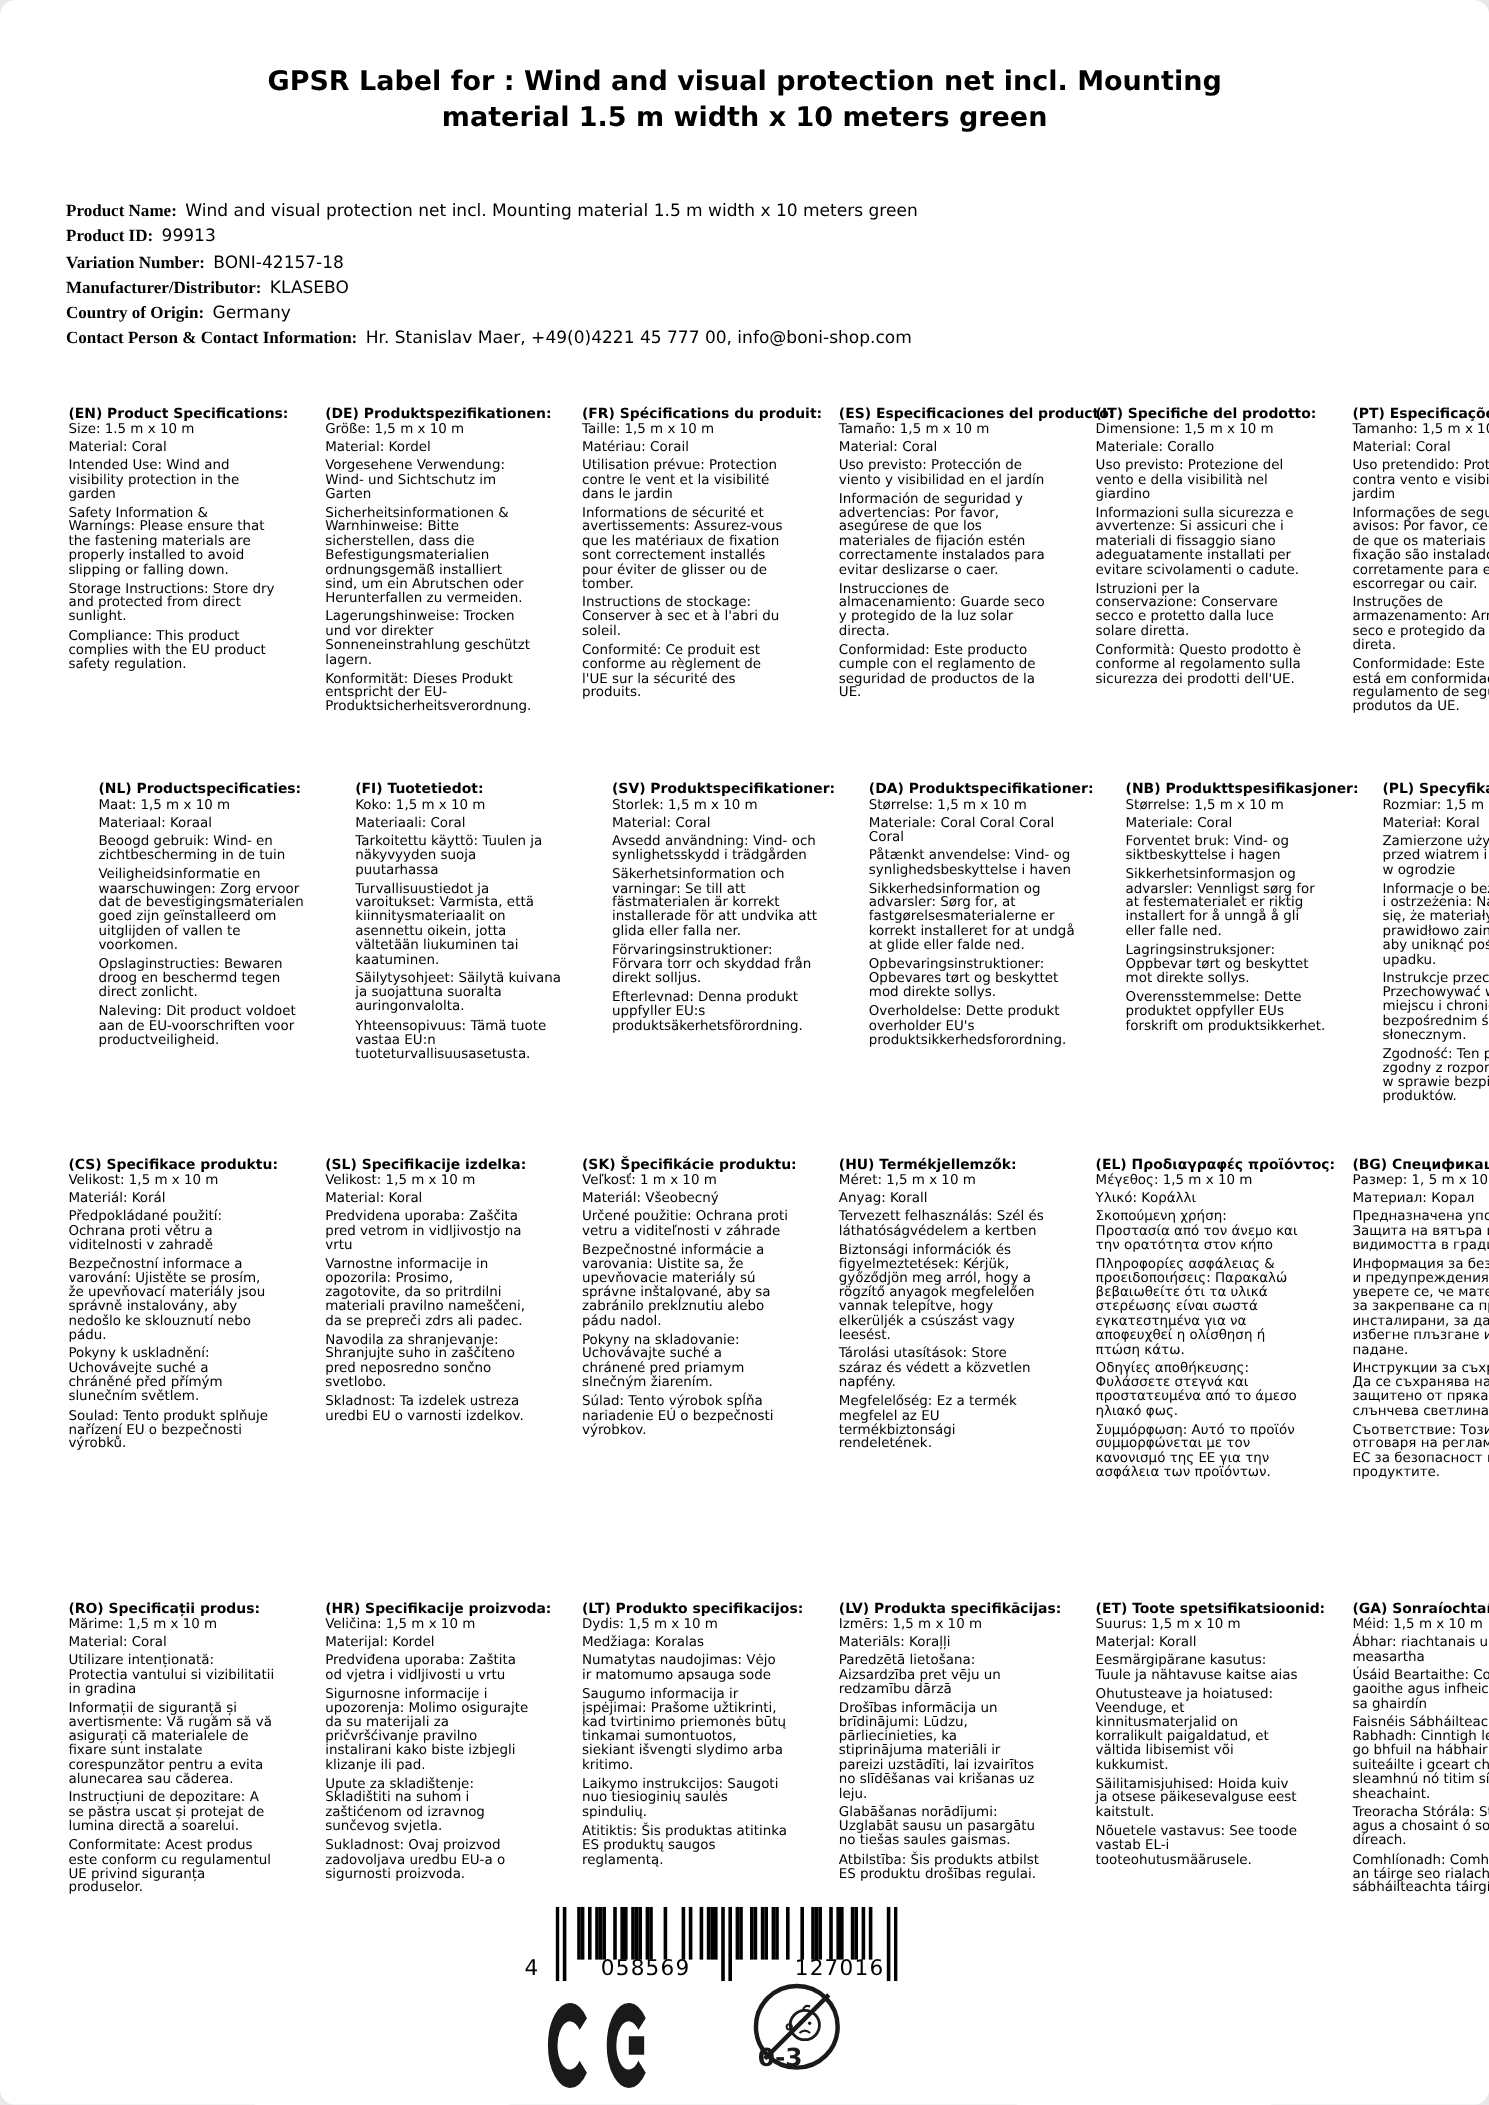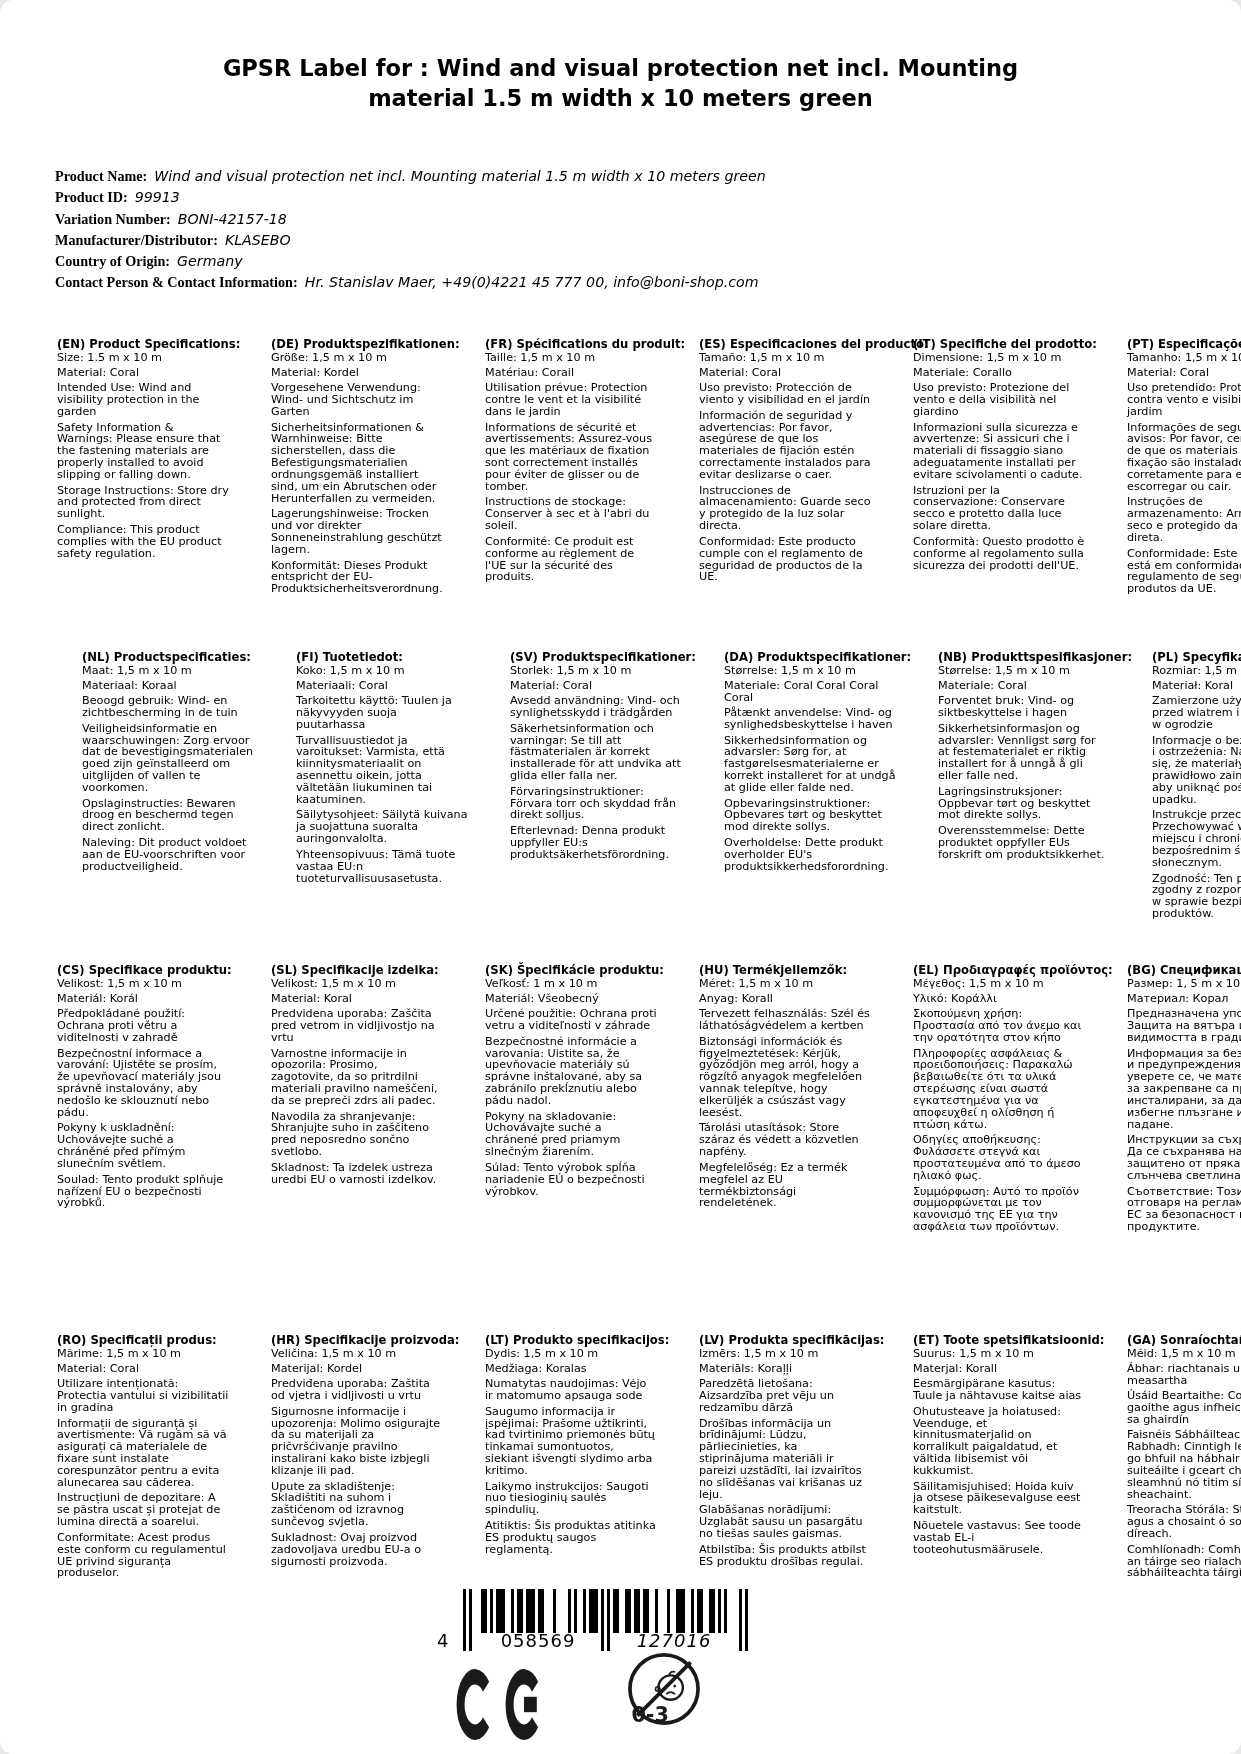--- a/index.html
+++ b/index.html
@@ -12,39 +12,39 @@
   }
   
   .title {
     position:absolute; top:54px; left:0; width:100%;
     text-align:center; font-weight:700; font-size:22.5px; line-height:29.5px;
   }
   
   .product-info { position:absolute; top:166px; left:55px; font-size:14.2px; line-height:21.3px; }
   .product-info .pi-row { white-space:nowrap; }
   .product-info .lbl { font-weight:700;font-family:Liberation Serif, serif; }
-  .product-info .val { margin-left:7px;font-style:italic; }
+  .product-info .val { margin-left:7px; }
   
   .specs-row {
     position:absolute; left:57px; width:1160px;
     display:grid; grid-template-columns:repeat(6,172px); column-gap:42px;
     align-items:start;
   }
   #row1 { top:338px; } #row2 { top:651px;margin-left:25px; } #row3 { top:964px; } #row4 { top:1334px; }
   .cell { font-size:11.2px; line-height:11.9px; overflow-wrap:break-word; }
   .cell h3 { margin:0 0 1px 0; font-size:11.6px; line-height:12.5px; white-space:nowrap; overflow:visible; }
   .cell p { margin:0 0 3.5px 0; }
   
   .barcode { position:absolute; left:463px; top:1589px; width:285px; height:64px; }
   .barcode svg.bars { position:absolute; left:0; top:0; width:285px; height:62px; }
   .barcode svg.bars rect { fill:#000; }
   .bc-num { position:absolute; top:41px; font-size:18px; letter-spacing:1px; color:#000; }
   .bc-prefix { left:-26px; letter-spacing:0; }
   .bc-left { left:12px; width:126px; text-align:center; }
-  .bc-right { left:148px; width:126px; text-align:center;font-style:italic; }
+  .bc-right { left:148px; width:126px; text-align:right; }
   
   .ce { position:absolute; left:455px; top:1666px; display:flex; gap:9px; }
   .ce svg { display:block; }
   .ce path, .ce line { stroke:#1a1a1a; stroke-width:20; fill:none; }
   
   .age { position:absolute; left:627px; top:1652px; }
   .age .stroke { stroke:#1a1a1a; fill:none; }
   .age text { font-family:"DejaVu Sans", sans-serif; font-weight:700; fill:#1a1a1a; }
 </style>
 </head>

